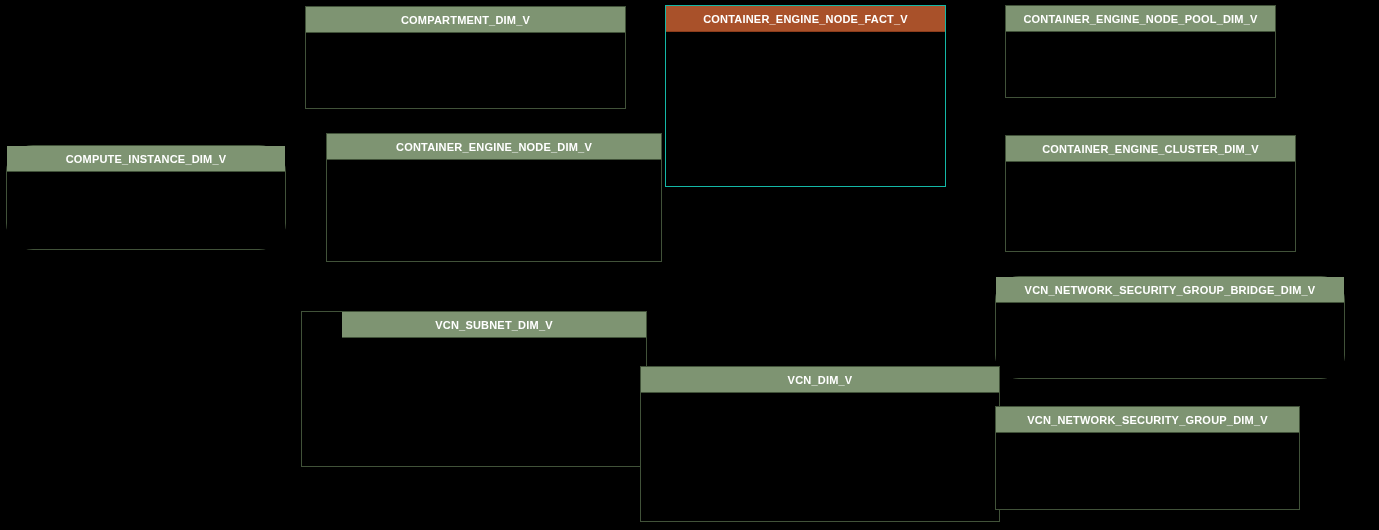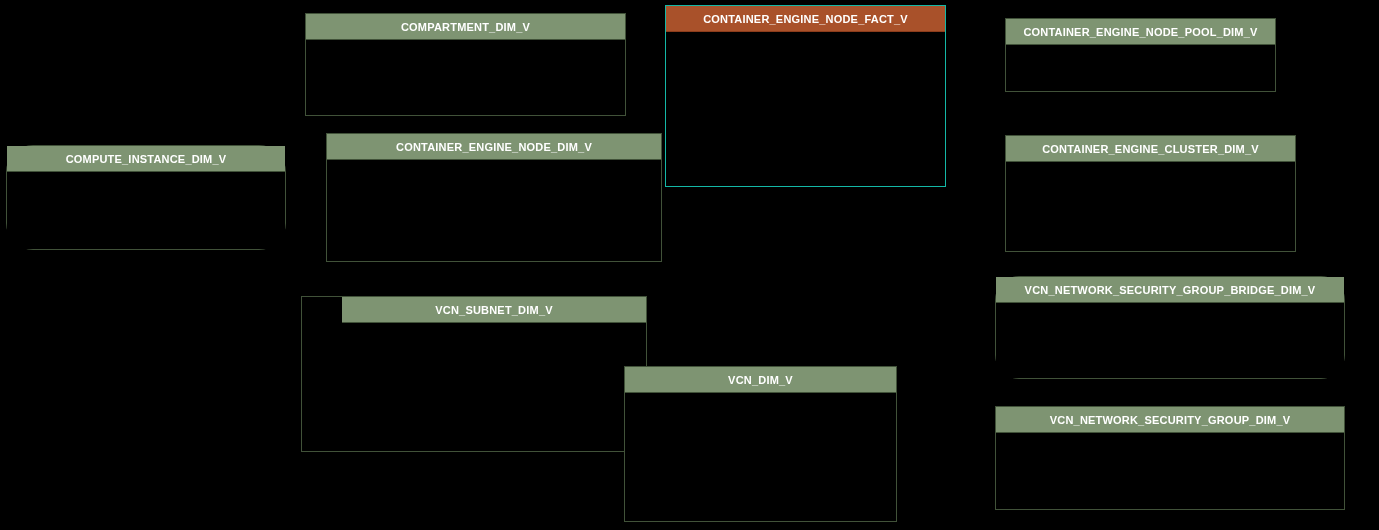--- a/index.html
+++ b/index.html
@@ -60,33 +60,33 @@
   .entity-columns {
     margin: 0;
     padding: 0;
     list-style: none;
   }
 </style>
 </head>
 <body>
 
 <div id="canvas" style="width: 1379px; height: 530px; background: rgb(0, 0, 0);">
-    <div class="entity dim" style="left: 305px; top: 13px; width: 321px; height: 103px; gap: 40px;">
+    <div class="entity dim" style="left: 305px; top: 6px; width: 321px; height: 103px; gap: 40px;">
       <div class="entity-header">COMPARTMENT_DIM_V</div>
       <div class="entity-body">
         <ul class="entity-columns"></ul>
       </div>
     </div>
     <div class="entity fact" style="left: 665px; top: 5px; width: 281px; height: 182px;">
       <div class="entity-header">CONTAINER_ENGINE_NODE_FACT_V</div>
       <div class="entity-body">
         <ul class="entity-columns"></ul>
       </div>
     </div>
-    <div class="entity dim" style="left: 1005px; top: 18px; width: 271px; height: 74px; justify-content: flex-end;">
+    <div class="entity dim" style="left: 1005px; top: 5px; width: 271px; height: 93px; justify-content: flex-end;">
       <div class="entity-header">CONTAINER_ENGINE_NODE_POOL_DIM_V</div>
       <div class="entity-body">
         <ul class="entity-columns"></ul>
       </div>
     </div>
     <div class="entity dim" style="left: 326px; top: 133px; width: 336px; height: 129px;">
       <div class="entity-header">CONTAINER_ENGINE_NODE_DIM_V</div>
       <div class="entity-body">
         <ul class="entity-columns"></ul>
       </div>
@@ -102,31 +102,31 @@
       <div class="entity-body">
         <ul class="entity-columns"></ul>
       </div>
     </div>
     <div class="entity dim" style="left: 995px; top: 276px; width: 350px; height: 103px; border-radius: 24px;">
       <div class="entity-header">VCN_NETWORK_SECURITY_GROUP_BRIDGE_DIM_V</div>
       <div class="entity-body">
         <ul class="entity-columns"></ul>
       </div>
     </div>
-    <div class="entity dim" style="left: 301px; top: 296px; width: 346px; height: 156px; padding-left: 40px;">
+    <div class="entity dim" style="left: 301px; top: 311px; width: 346px; height: 156px; padding-left: 40px;">
       <div class="entity-header">VCN_SUBNET_DIM_V</div>
       <div class="entity-body">
         <ul class="entity-columns"></ul>
       </div>
     </div>
-    <div class="entity dim" style="left: 624px; top: 366px; width: 273px; height: 156px;">
+    <div class="entity dim" style="left: 640px; top: 366px; width: 360px; height: 156px;">
       <div class="entity-header">VCN_DIM_V</div>
       <div class="entity-body">
         <ul class="entity-columns"></ul>
       </div>
     </div>
-    <div class="entity dim" style="left: 995px; top: 406px; width: 350px; height: 104px;">
+    <div class="entity dim" style="left: 995px; top: 406px; width: 305px; height: 104px;">
       <div class="entity-header">VCN_NETWORK_SECURITY_GROUP_DIM_V</div>
       <div class="entity-body">
         <ul class="entity-columns"></ul>
       </div>
     </div>
   </div>
 
 </body></html>

